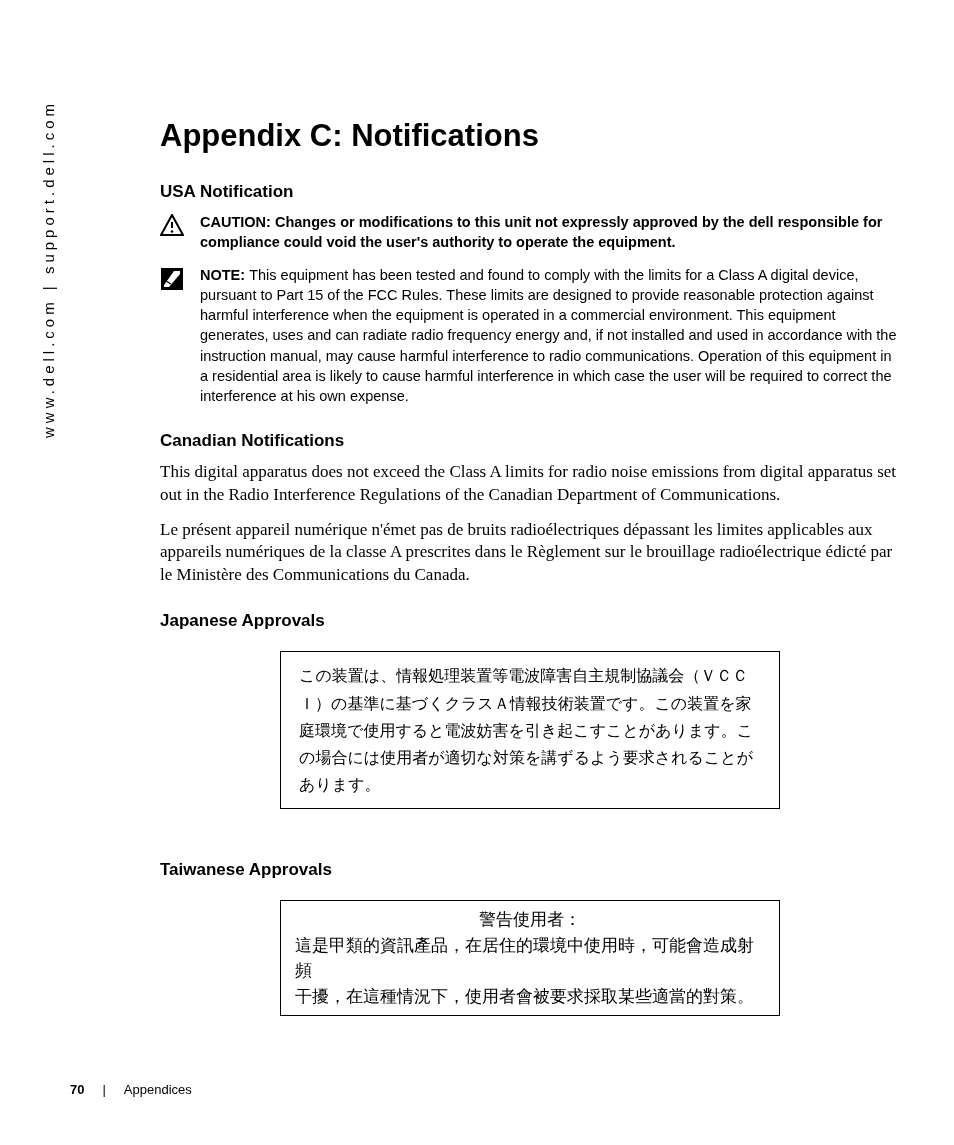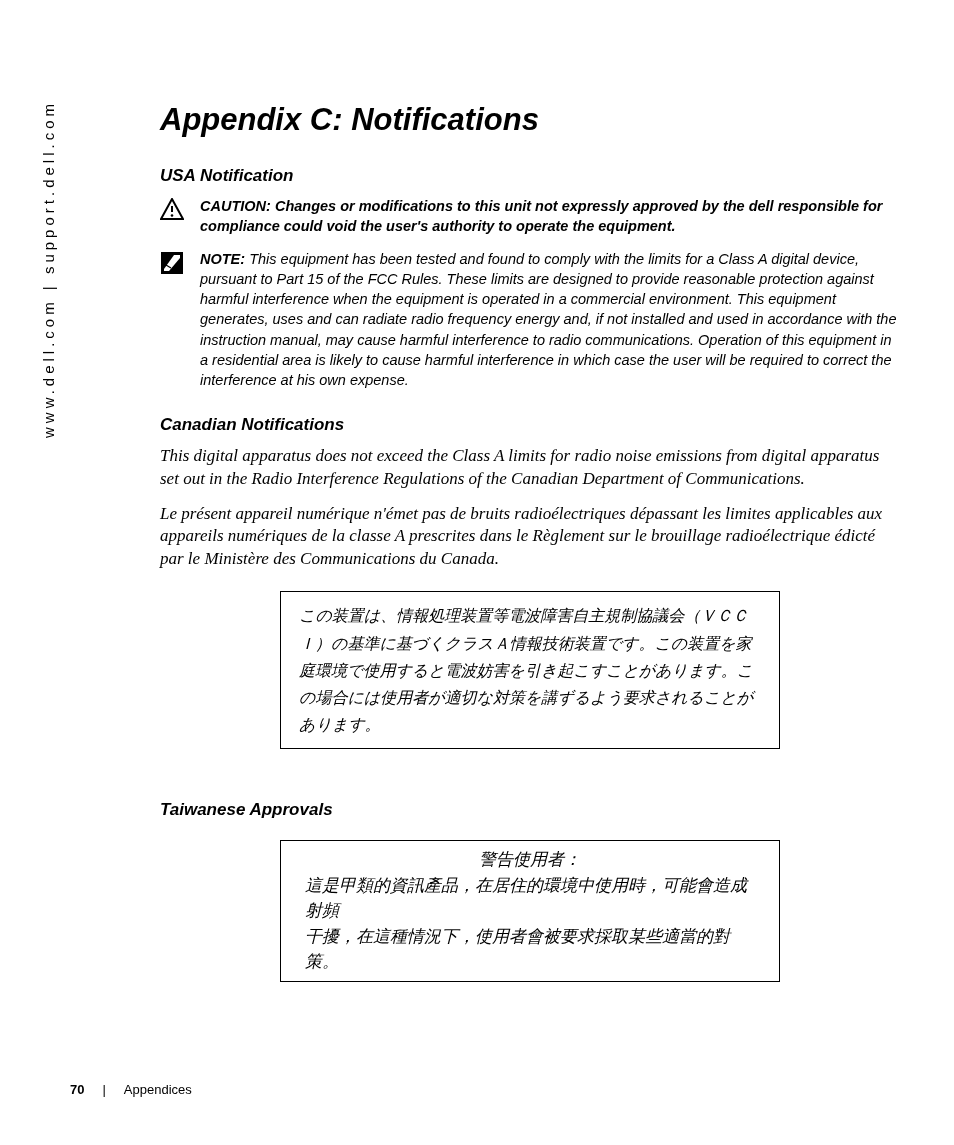--- a/index.html
+++ b/index.html
@@ -18,23 +18,22 @@
     writing-mode: vertical-rl;
     transform: rotate(180deg);
     font-size: 15px;
     letter-spacing: 4px;
     font-family: Arial, sans-serif;
     color: #000;
   }
   .content {
     position: absolute;
     left: 160px;
-    top: 102px;
+    top: 118px;
     width: 740px;
-    font-style: italic;
   }
   .main-title {
     font-family: Arial, Helvetica, sans-serif;
     font-weight: bold;
     font-size: 31px;
     margin-bottom: 28px;
   }
   .section-heading {
     font-family: Arial, Helvetica, sans-serif;
     font-weight: bold;
@@ -78,21 +77,21 @@
     width: 500px;
     font-size: 16px;
     line-height: 1.7;
     font-family: 'MS Mincho', serif;
   }
   .tw-box {
     width: 500px;
     font-size: 17px;
     line-height: 1.5;
     text-align: left;
-    padding: 6px 24px;
+    padding: 6px 14px;
     font-family: 'MingLiU', 'PMingLiU', serif;
   }
   .tw-box .tw-first { text-align: center; }
   .footer {
     position: absolute;
     left: 70px;
     bottom: 48px;
     font-size: 13px;
     font-family: Arial, sans-serif;
   }
@@ -133,20 +132,21 @@
     </div>
     <div class="text note-text">
       <span class="note-label">NOTE: </span><span>This equipment has been tested and found to comply with the limits for a Class A digital device, pursuant to Part 15 of the FCC Rules. These limits are designed to provide reasonable protection against harmful interference when the equipment is operated in a commercial environment. This equipment generates, uses and can radiate radio frequency energy and, if not installed and used in accordance with the instruction manual, may cause harmful interference to radio communications. Operation of this equipment in a residential area is likely to cause harmful interference in which case the user will be required to correct the interference at his own expense.</span>
     </div>
   </div>
 
   <h2 class="section-heading section-gap">Canadian Notifications</h2>
   <p class="body-serif">This digital apparatus does not exceed the Class A limits for radio noise emissions from digital apparatus set out in the Radio Interference Regulations of the Canadian Department of Communications.</p>
   <p class="body-serif">Le présent appareil numérique n'émet pas de bruits radioélectriques dépassant les limites applicables aux appareils numériques de la classe A prescrites dans le Règlement sur le brouillage radioélectrique édicté par le Ministère des Communications du Canada.</p>
 
+  <h2 class="section-heading section-gap">Japanese Approvals</h2>
   <div class="boxed jp-box">この装置は、情報処理装置等電波障害自主規制協議会（ＶＣＣＩ）の基準に基づくクラスＡ情報技術装置です。この装置を家庭環境で使用すると電波妨害を引き起こすことがあります。この場合には使用者が適切な対策を講ずるよう要求されることがあります。</div>
 
   <h2 class="section-heading" style="margin-top:51px;">Taiwanese Approvals</h2>
   <div class="boxed tw-box">
     <div class="tw-first">警告使用者：</div>
     <div>這是甲類的資訊產品，在居住的環境中使用時，可能會造成射頻</div>
     <div>干擾，在這種情況下，使用者會被要求採取某些適當的對策。</div>
   </div>
 
 </div>

